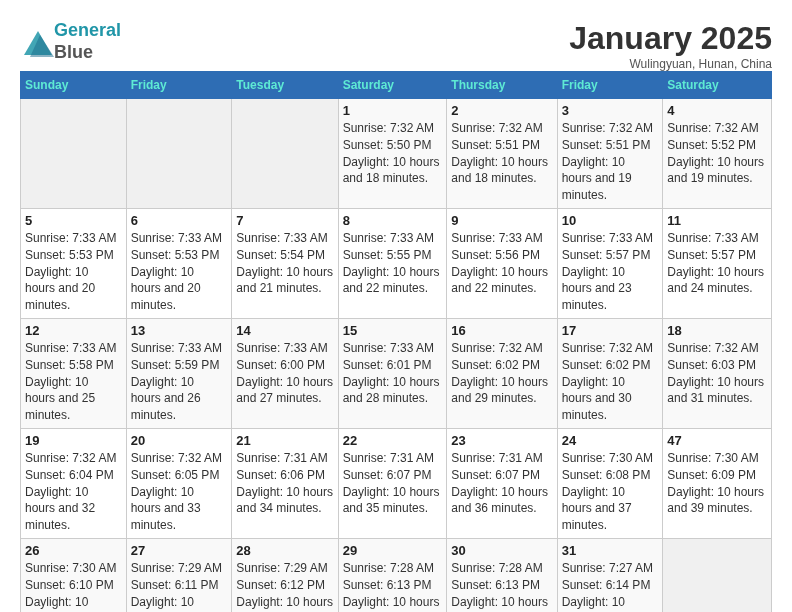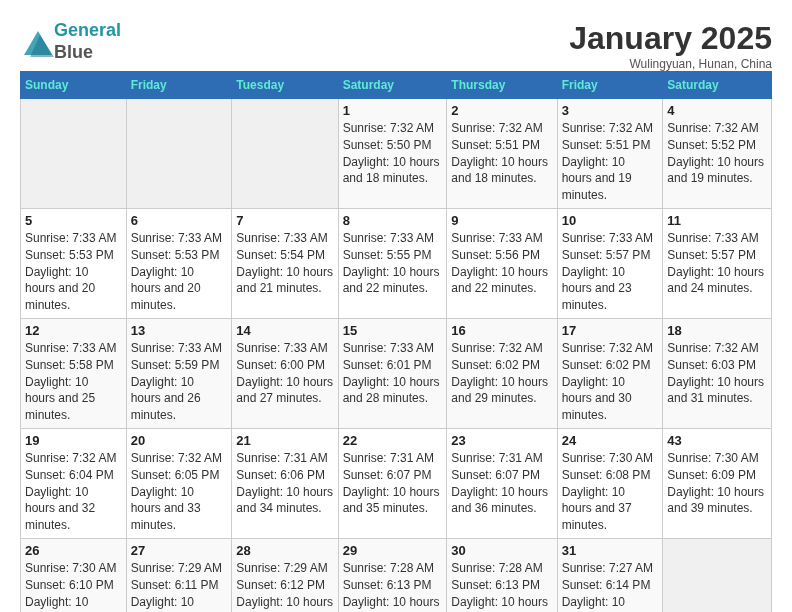--- a/index.html
+++ b/index.html
@@ -222,21 +222,21 @@
         </td>
         <td>
           <div class="day-number">23</div>
           <div class="day-info">Sunrise: 7:31 AM<br>Sunset: 6:07 PM<br>Daylight: 10 hours and 36 minutes.</div>
         </td>
         <td>
           <div class="day-number">24</div>
           <div class="day-info">Sunrise: 7:30 AM<br>Sunset: 6:08 PM<br>Daylight: 10 hours and 37 minutes.</div>
         </td>
         <td>
-          <div class="day-number">43</div>
+          <div class="day-number">47</div>
           <div class="day-info">Sunrise: 7:30 AM<br>Sunset: 6:09 PM<br>Daylight: 10 hours and 39 minutes.</div>
         </td>
       </tr>
       <tr>
         <td>
           <div class="day-number">26</div>
           <div class="day-info">Sunrise: 7:30 AM<br>Sunset: 6:10 PM<br>Daylight: 10 hours and 40 minutes.</div>
         </td>
         <td>
           <div class="day-number">27</div>

